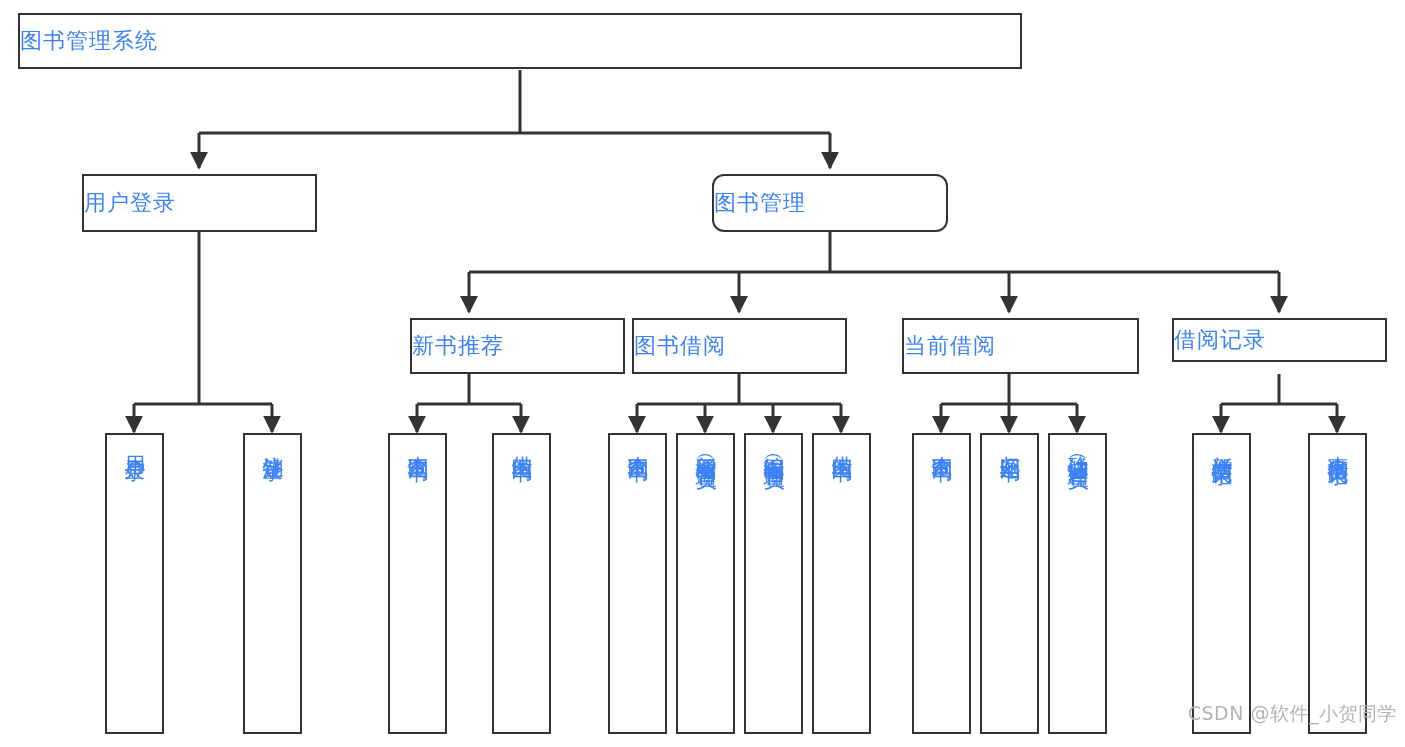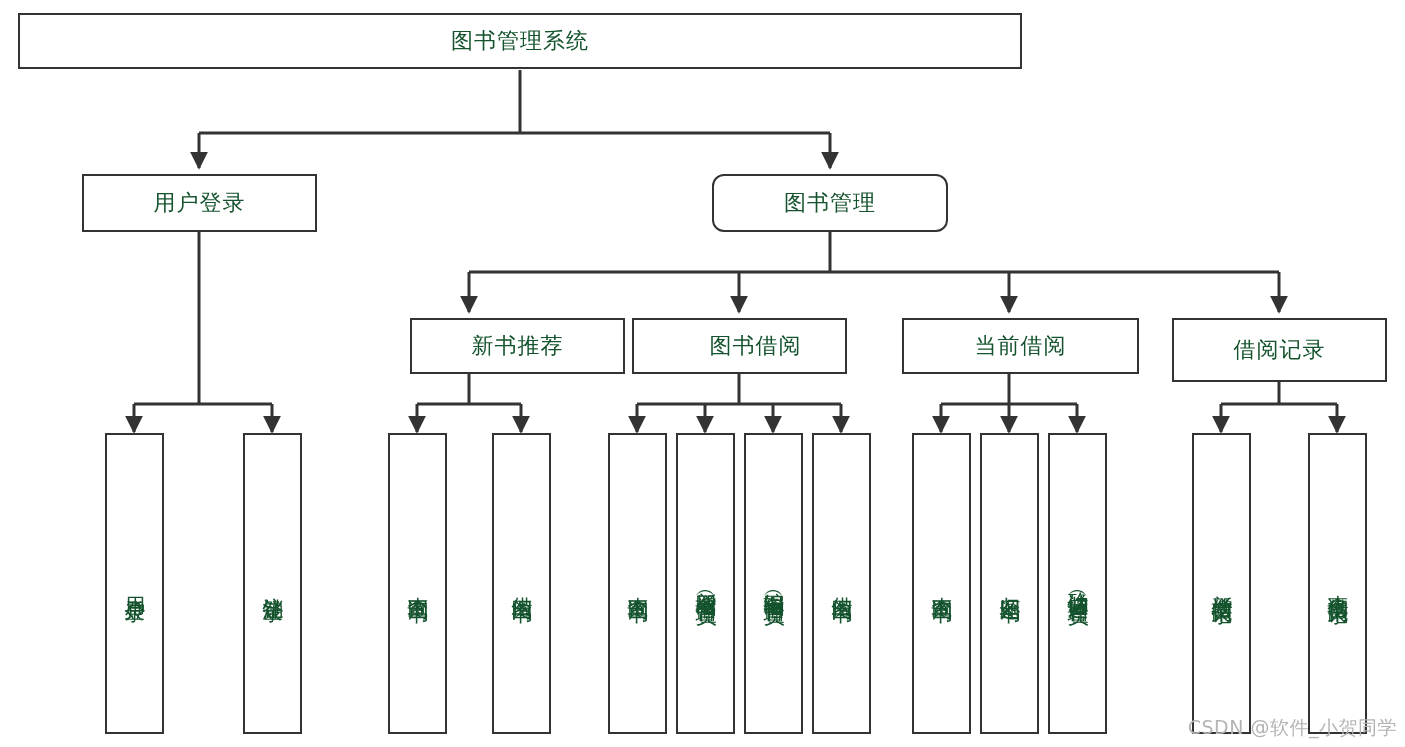--- a/index.html
+++ b/index.html
@@ -25,22 +25,22 @@
     height: 747px;
     pointer-events: none;
   }
   .node {
     position: absolute;
     box-sizing: border-box;
     background: #ffffff;
     border: 2px solid #333333;
     display: flex;
     align-items: center;
-    justify-content: center;
-    color: #14532d;
+    justify-content: flex-start;
+    color: #3b82f6;
   }
   .node-h {
     font-size: 22px;
     line-height: 1.1;
     letter-spacing: 1px;
     white-space: nowrap;
   }
   .node-root {
     font-size: 22px;
     letter-spacing: 1px;
@@ -56,21 +56,21 @@
     text-align: center;
   }
   .node-v .vlabel {
     writing-mode: vertical-rl;
     text-orientation: upright;
     display: block;
   }
   #watermark {
     position: absolute;
     right: 8px;
-    bottom: 6px;
+    bottom: 20px;
     font-size: 19px;
     color: #b4b4b4;
     letter-spacing: 0.5px;
     white-space: nowrap;
     user-select: none;
     margin-top: 26px;
   }
 </style>
 </head>
 <body>
@@ -134,27 +134,27 @@
   <div class="node node-h" style="left:82px; top:174px; width:235px; height:58px;">
     <span>用户登录</span>
   </div>
   <div class="node node-h" style="left:712px; top:174px; width:236px; height:58px;border-radius:12px;">
     <span>图书管理</span>
   </div>
 
   <div class="node node-h" style="left:362px; top:318px; width:215px; height:56px;margin-left:48px;">
     <span>新书推荐</span>
   </div>
-  <div class="node node-h" style="left:632px; top:318px; width:215px; height:56px;padding-left:32px;">
+  <div class="node node-h" style="left:632px; top:318px; width:215px; height:56px;">
     <span>图书借阅</span>
   </div>
   <div class="node node-h" style="left:902px; top:318px; width:237px; height:56px;">
     <span>当前借阅</span>
   </div>
-  <div class="node node-h" style="left:1172px; top:318px; width:215px; height:64px;">
+  <div class="node node-h" style="left:1172px; top:318px; width:215px; height:44px;">
     <span>借阅记录</span>
   </div>
 
   <div class="node node-v" style="left:105px; top:433px; width:59px; height:301px;">
     <span class="vlabel">用户登录</span>
   </div>
   <div class="node node-v" style="left:243px; top:433px; width:59px; height:301px;">
     <span class="vlabel">注销登录</span>
   </div>
 

